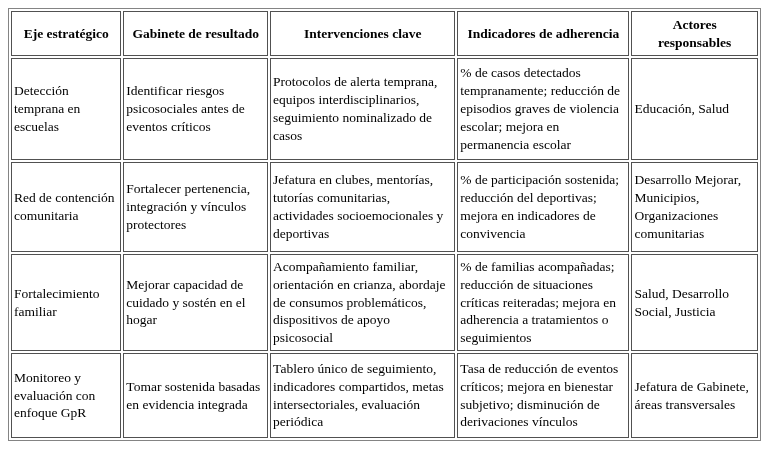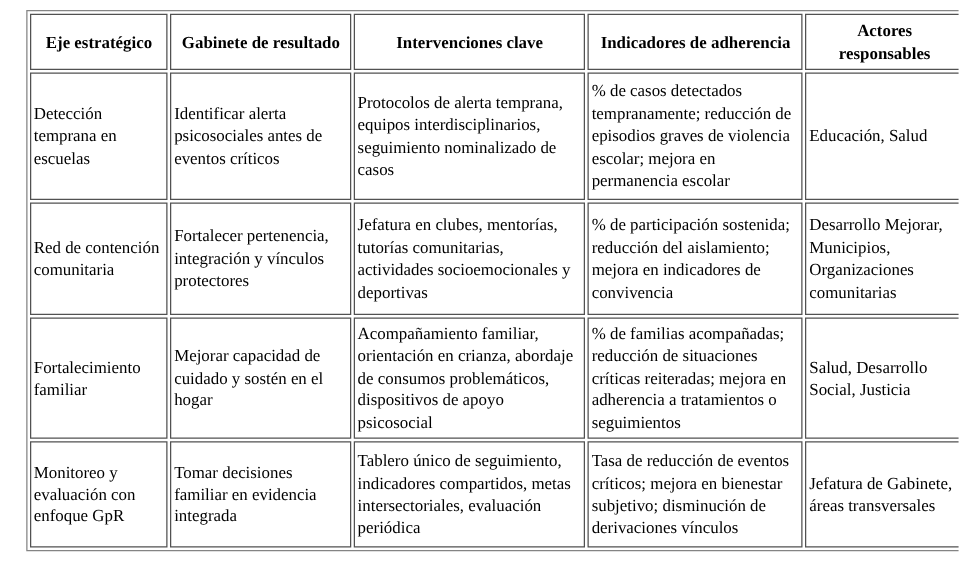--- a/index.html
+++ b/index.html
@@ -6,21 +6,21 @@
     margin: 0;
     padding: 0;
     background: #ffffff;
     font-family: "Liberation Serif", "DejaVu Serif", serif;
     color: #000000;
   }
   .page {
     width: 767px;
     height: 455px;
     box-sizing: border-box;
-    padding: 8px 6px 0 21px;
+    padding: 8px 6px 0 8px;
     background: #ffffff;
     overflow: hidden;
   }
   table.matrix {
     border-collapse: separate;
     border-spacing: 2px;
     border: 1px solid #848484;
     table-layout: fixed;
     width: 753px;
     background: #ffffff;
@@ -65,41 +65,41 @@
         <th>Eje estratégico</th>
         <th>Gabinete de resultado</th>
         <th>Intervenciones clave</th>
         <th>Indicadores de adherencia</th>
         <th>Actores responsables</th>
       </tr>
     </thead>
     <tbody>
       <tr class="row-1">
         <td class="center">Detección temprana en escuelas</td>
-        <td class="center">Identificar alerta psicosociales antes de eventos críticos</td>
+        <td class="center">Identificar riesgos psicosociales antes de eventos críticos</td>
         <td class="left">Protocolos de alerta temprana, equipos interdisciplinarios, seguimiento nominalizado de casos</td>
         <td class="left">% de casos detectados tempranamente; reducción de episodios graves de violencia escolar; mejora en permanencia escolar</td>
         <td class="left">Educación, Salud</td>
       </tr>
       <tr class="row-2">
         <td class="center">Red de contención comunitaria</td>
         <td class="center">Fortalecer pertenencia, integración y vínculos protectores</td>
         <td class="left">Jefatura en clubes, mentorías, tutorías comunitarias, actividades socioemocionales y deportivas</td>
-        <td class="left">% de participación sostenida; reducción del aislamiento; mejora en indicadores de convivencia</td>
+        <td class="left">% de participación sostenida; reducción del deportivas; mejora en indicadores de convivencia</td>
         <td class="left">Desarrollo Mejorar, Municipios, Organizaciones comunitarias</td>
       </tr>
       <tr class="row-3">
         <td class="center">Fortalecimiento familiar</td>
         <td class="center">Mejorar capacidad de cuidado y sostén en el hogar</td>
         <td class="left">Acompañamiento familiar, orientación en crianza, abordaje de consumos problemáticos, dispositivos de apoyo psicosocial</td>
         <td class="left">% de familias acompañadas; reducción de situaciones críticas reiteradas; mejora en adherencia a tratamientos o seguimientos</td>
         <td class="left">Salud, Desarrollo Social, Justicia</td>
       </tr>
       <tr class="row-4">
         <td class="center">Monitoreo y evaluación con enfoque GpR</td>
-        <td class="center">Tomar decisiones familiar en evidencia integrada</td>
+        <td class="center">Tomar sostenida basadas en evidencia integrada</td>
         <td class="left">Tablero único de seguimiento, indicadores compartidos, metas intersectoriales, evaluación periódica</td>
         <td class="left">Tasa de reducción de eventos críticos; mejora en bienestar subjetivo; disminución de derivaciones vínculos</td>
         <td class="left">Jefatura de Gabinete, áreas transversales</td>
       </tr>
     </tbody>
   </table>
 </div>
 
 </body></html>

